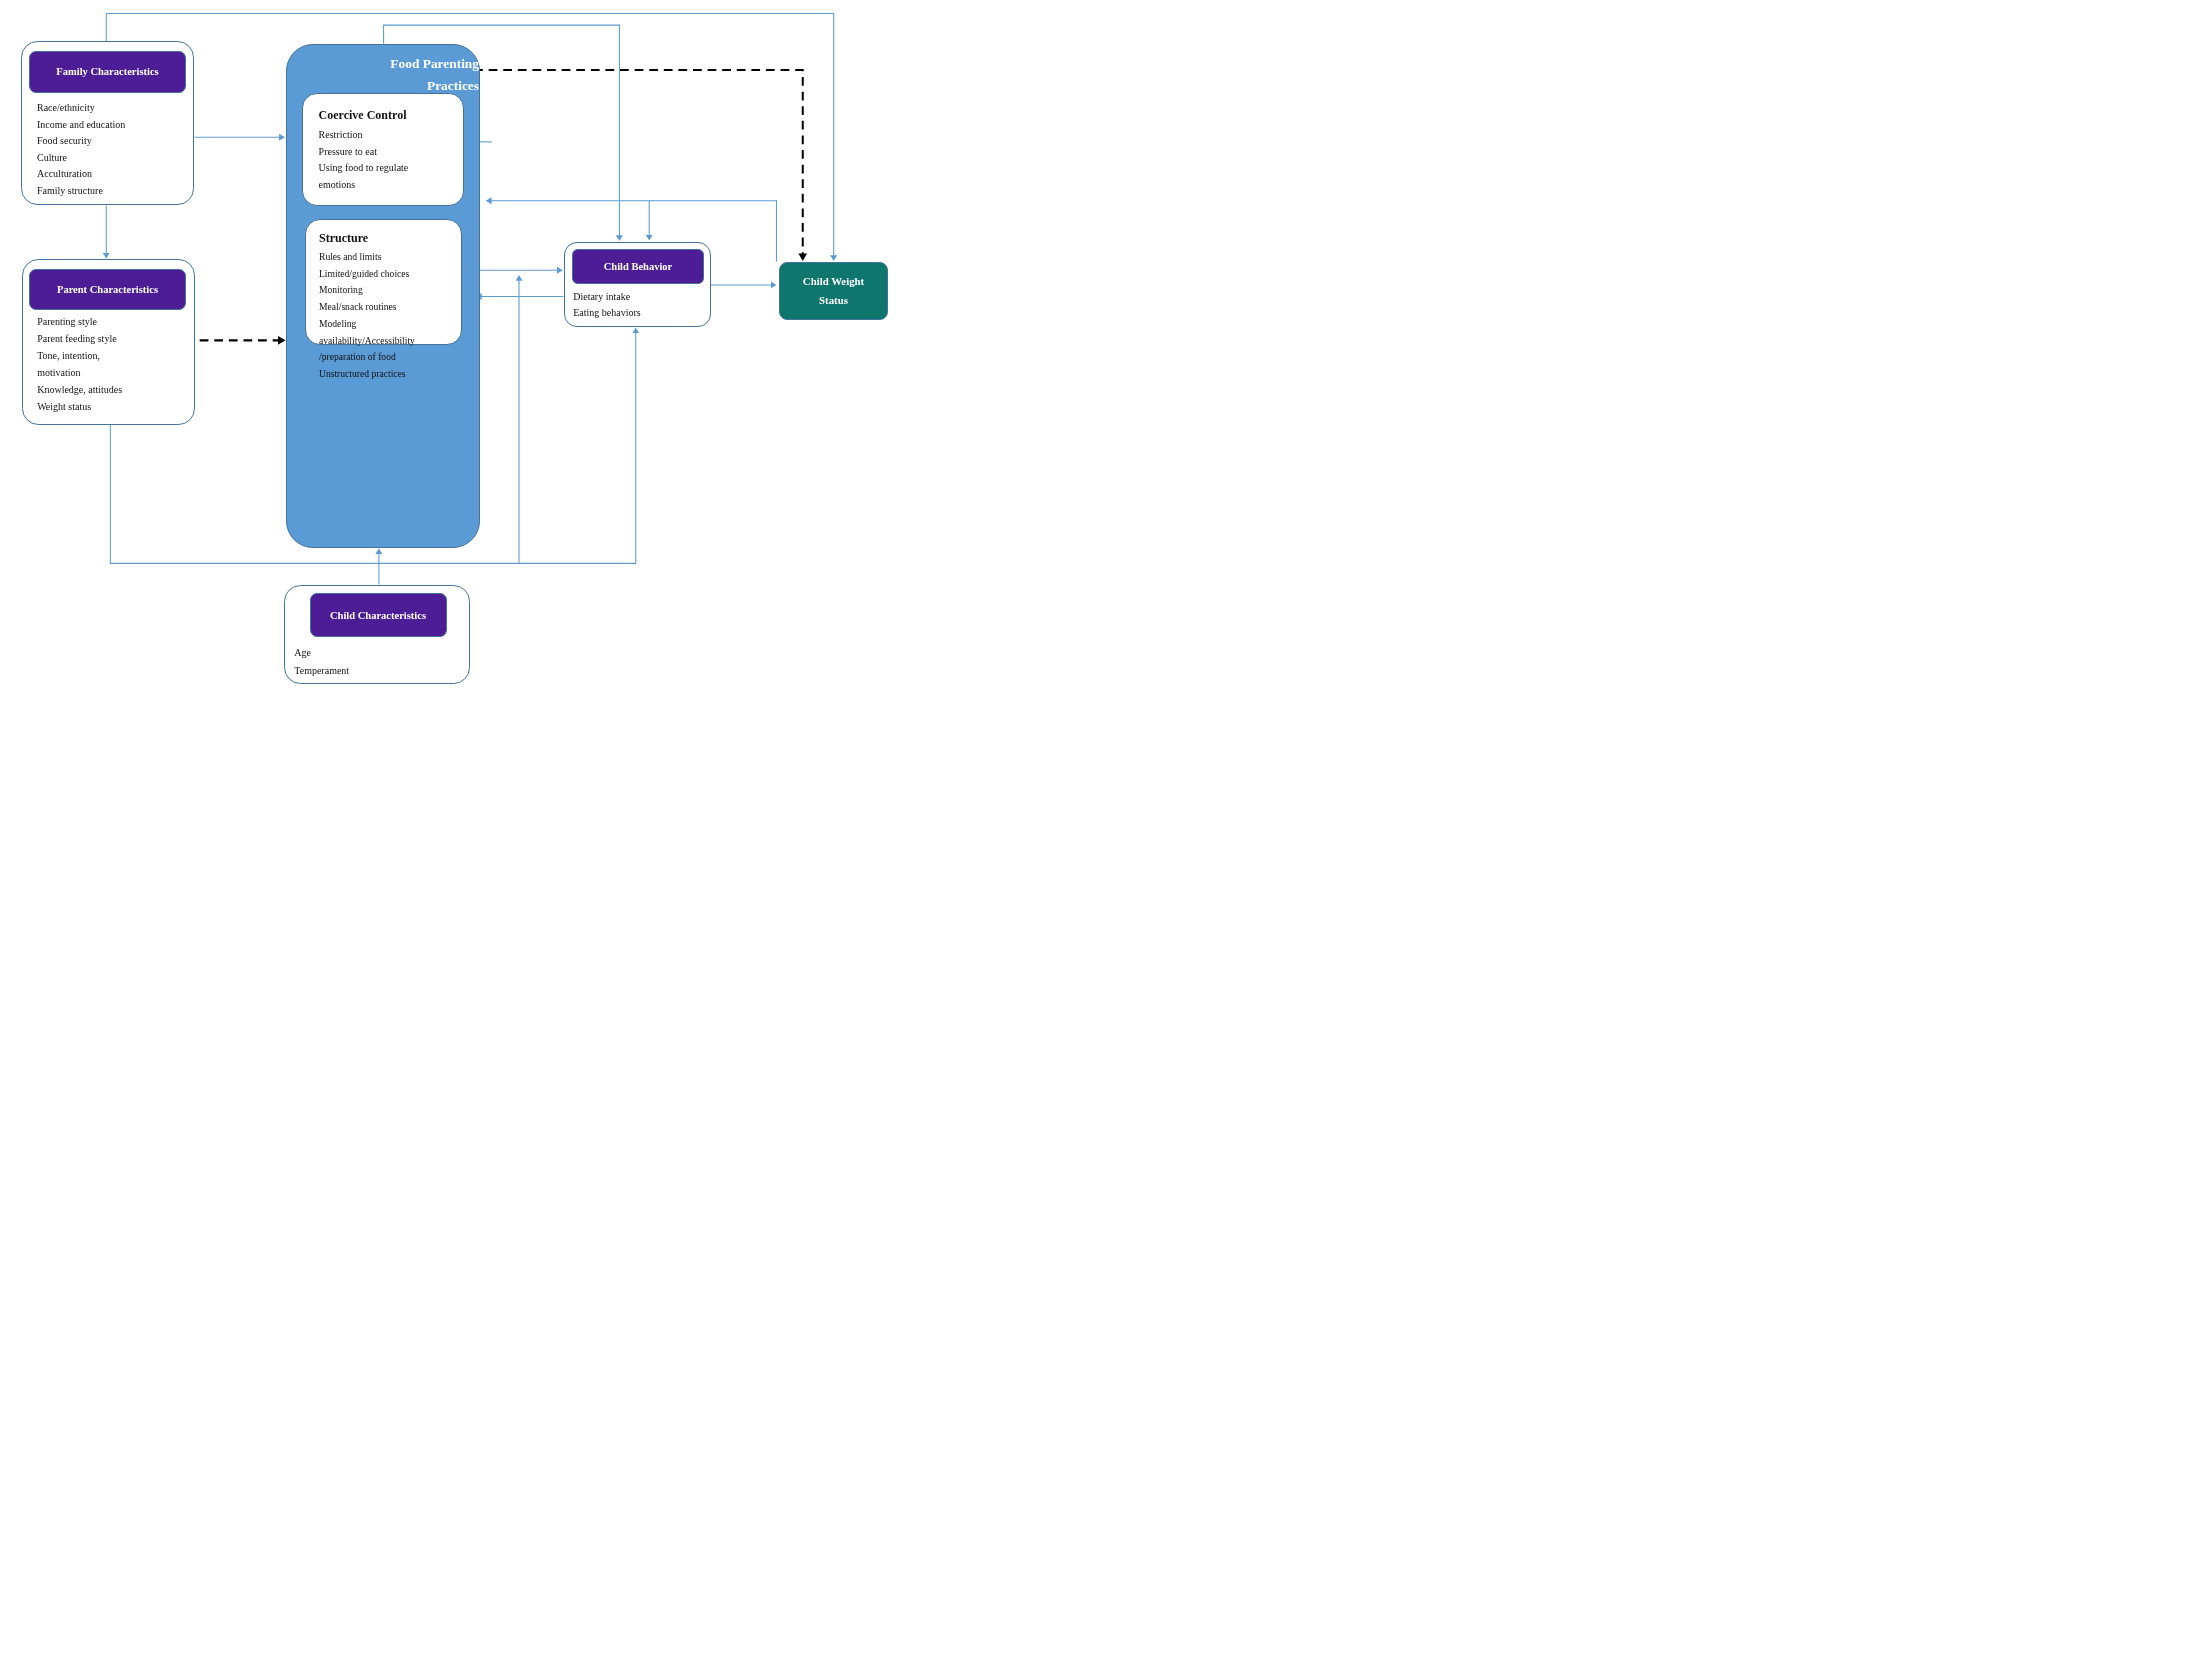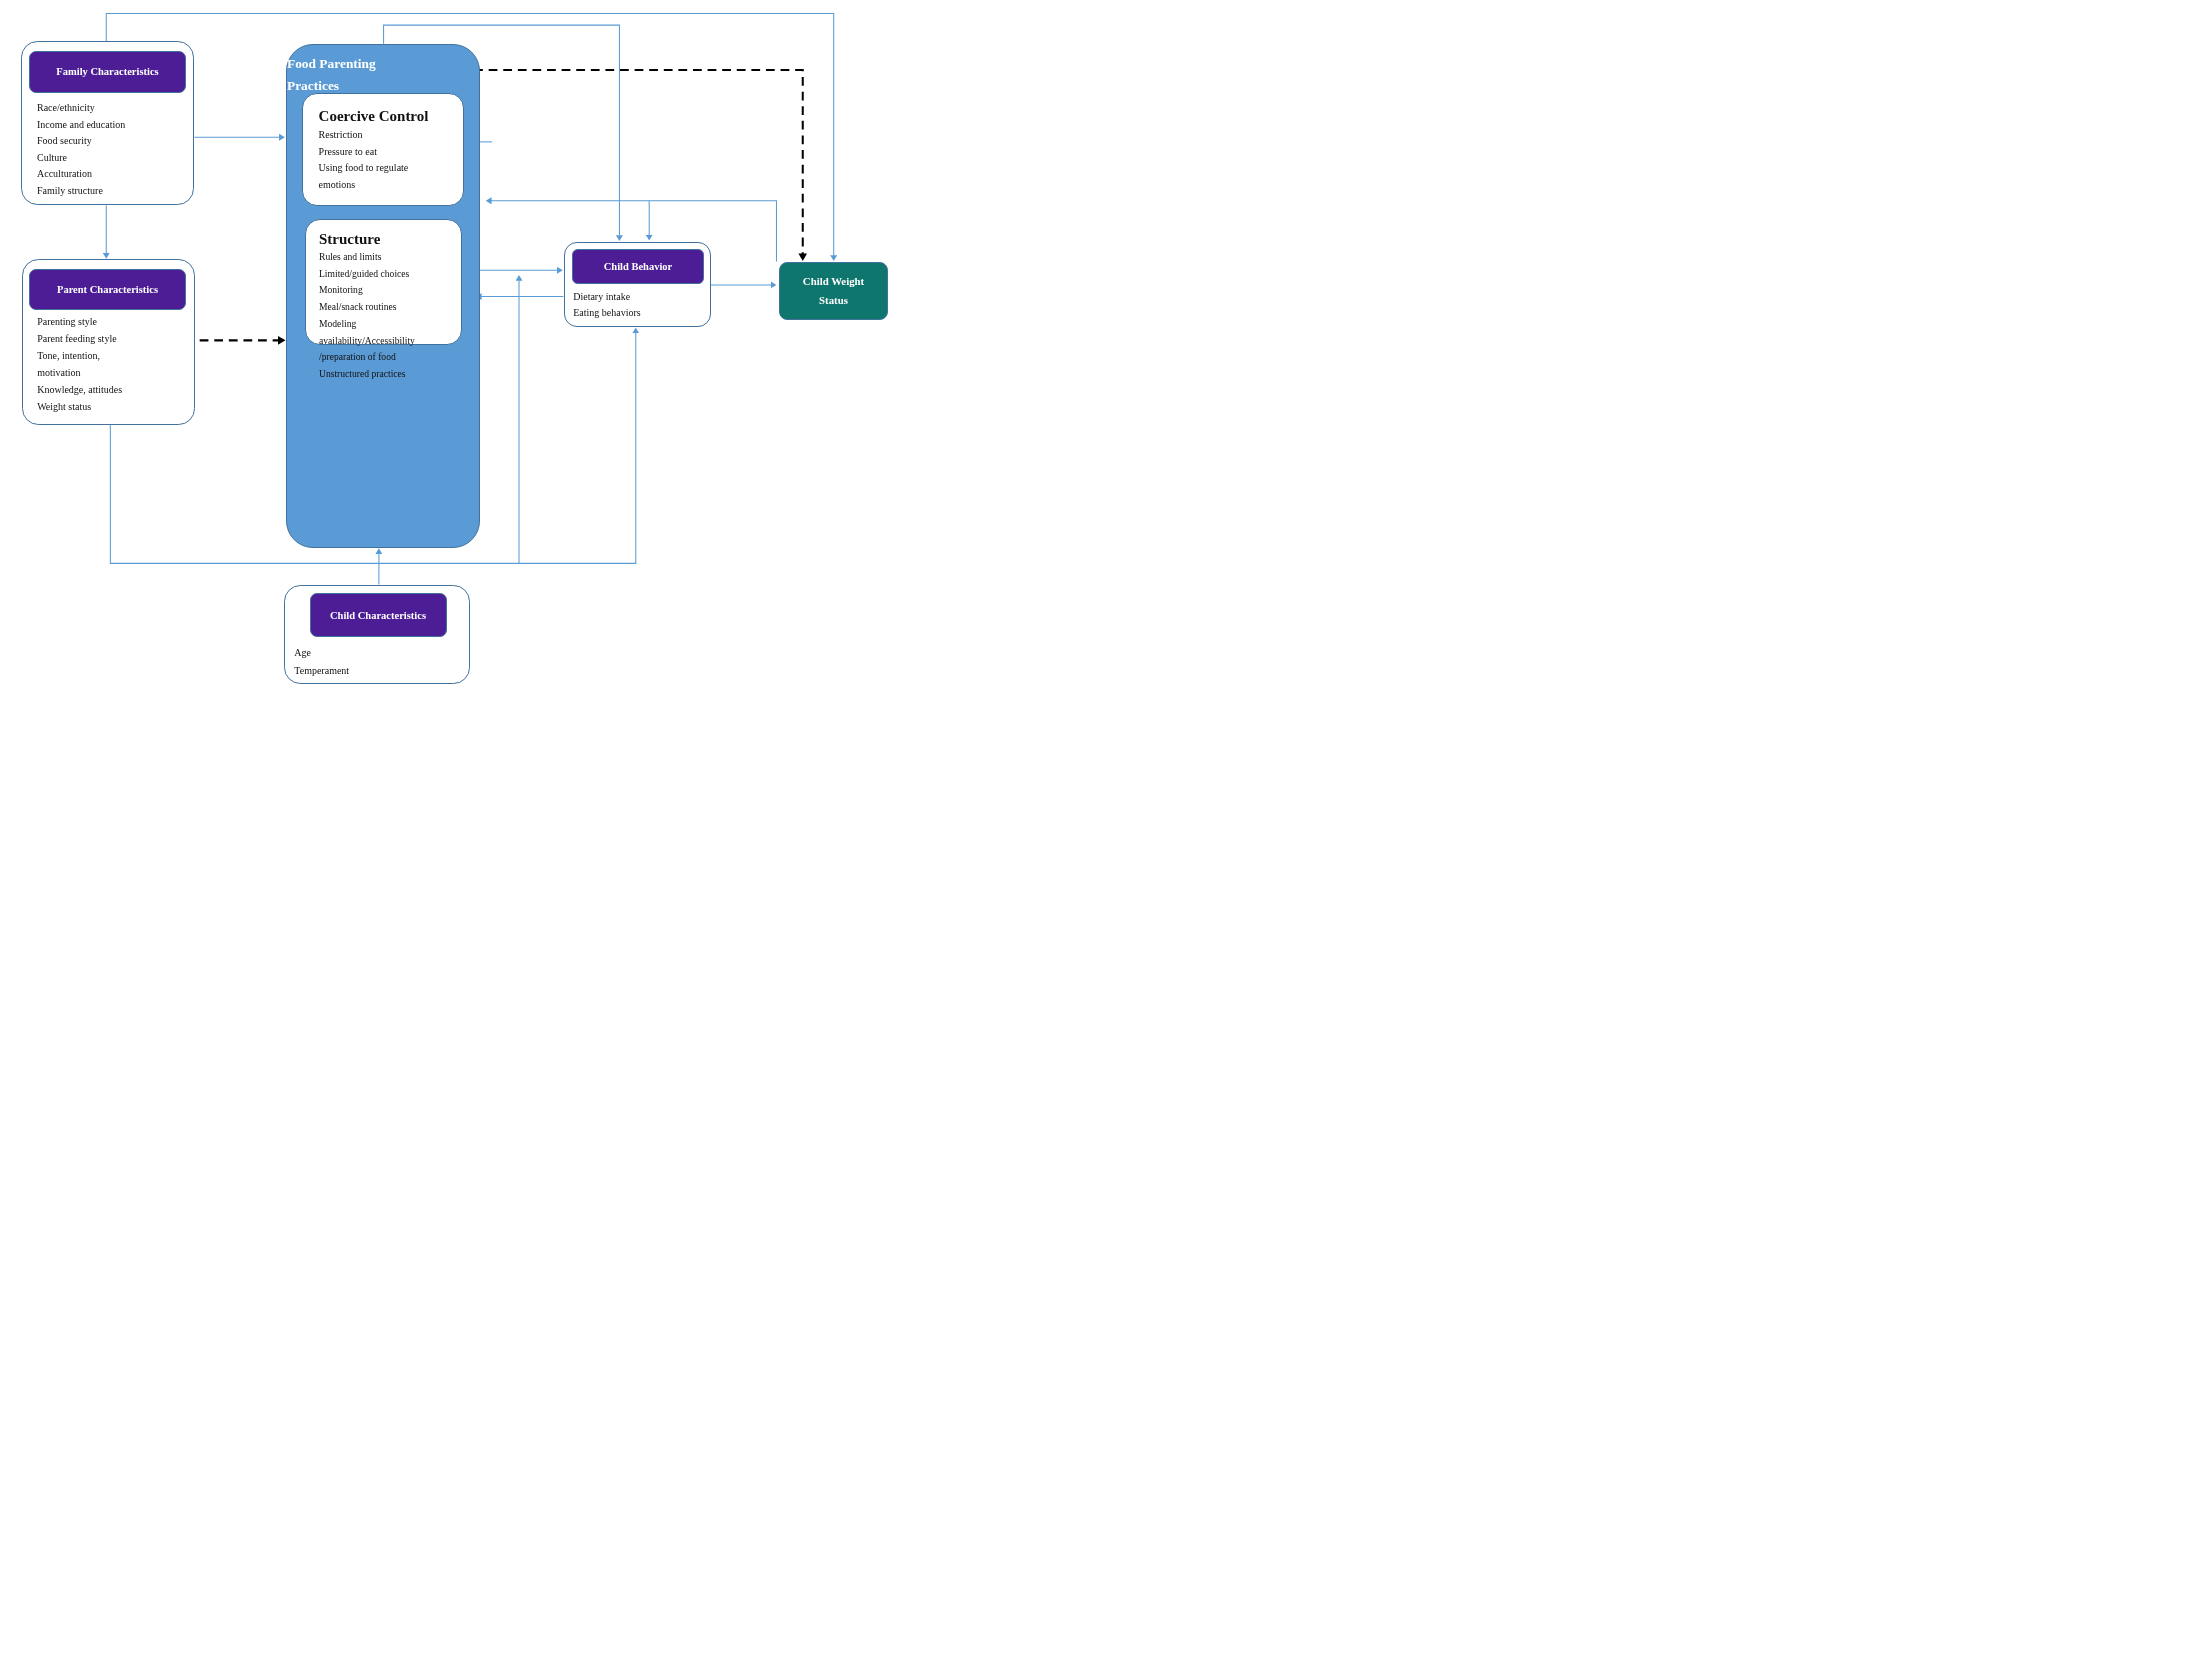--- a/index.html
+++ b/index.html
@@ -4,23 +4,23 @@
 <style>
   html,body{margin:0;padding:0;background:#fff;}
   #canvas{position:relative;width:902px;height:686px;background:#fff;overflow:hidden;
           font-family:"Liberation Serif","DejaVu Serif",serif;color:#111;}
   svg#wires{position:absolute;left:0;top:0;width:902px;height:686px;pointer-events:none;}
   .obox{position:absolute;background:#fff;border:1.5px solid #41719c;border-radius:16.4px;box-sizing:border-box;}
   .hdr{position:absolute;background:#4c1d95;border:1.2px solid #41719c;border-radius:7px;box-sizing:border-box;
        display:flex;align-items:center;justify-content:center;color:#fff;font-weight:bold;font-size:10.5px;text-align:center;}
   .items{position:absolute;font-size:10px;line-height:16.6px;white-space:nowrap;}
   .container{position:absolute;background:#5b9bd5;border:1.5px solid #41719c;border-radius:27px;box-sizing:border-box;}
-  .ctitle{position:absolute;width:100%;text-align:left;color:#fff;font-weight:bold;font-size:13.4px;line-height:22px;}
+  .ctitle{position:absolute;width:100%;text-align:right;color:#fff;font-weight:bold;font-size:13.4px;line-height:22px;}
   .wbox{position:absolute;background:#fff;border:1.2px solid #41719c;border-radius:15px;box-sizing:border-box;}
-  .wtitle{position:absolute;font-weight:bold;font-size:15px;white-space:nowrap;}
+  .wtitle{position:absolute;font-weight:bold;font-size:12px;white-space:nowrap;}
   .wtitle.wrap{white-space:normal;line-height:18px;}
   .solidbox{position:absolute;background:#0f766e;border:1.5px solid #41719c;border-radius:8.2px;box-sizing:border-box;
             display:flex;align-items:center;justify-content:center;color:#fff;font-weight:bold;font-size:10.8px;
             text-align:center;line-height:19px;}
 </style>
 </head>
 <body>
 
 <div id="canvas">
 

